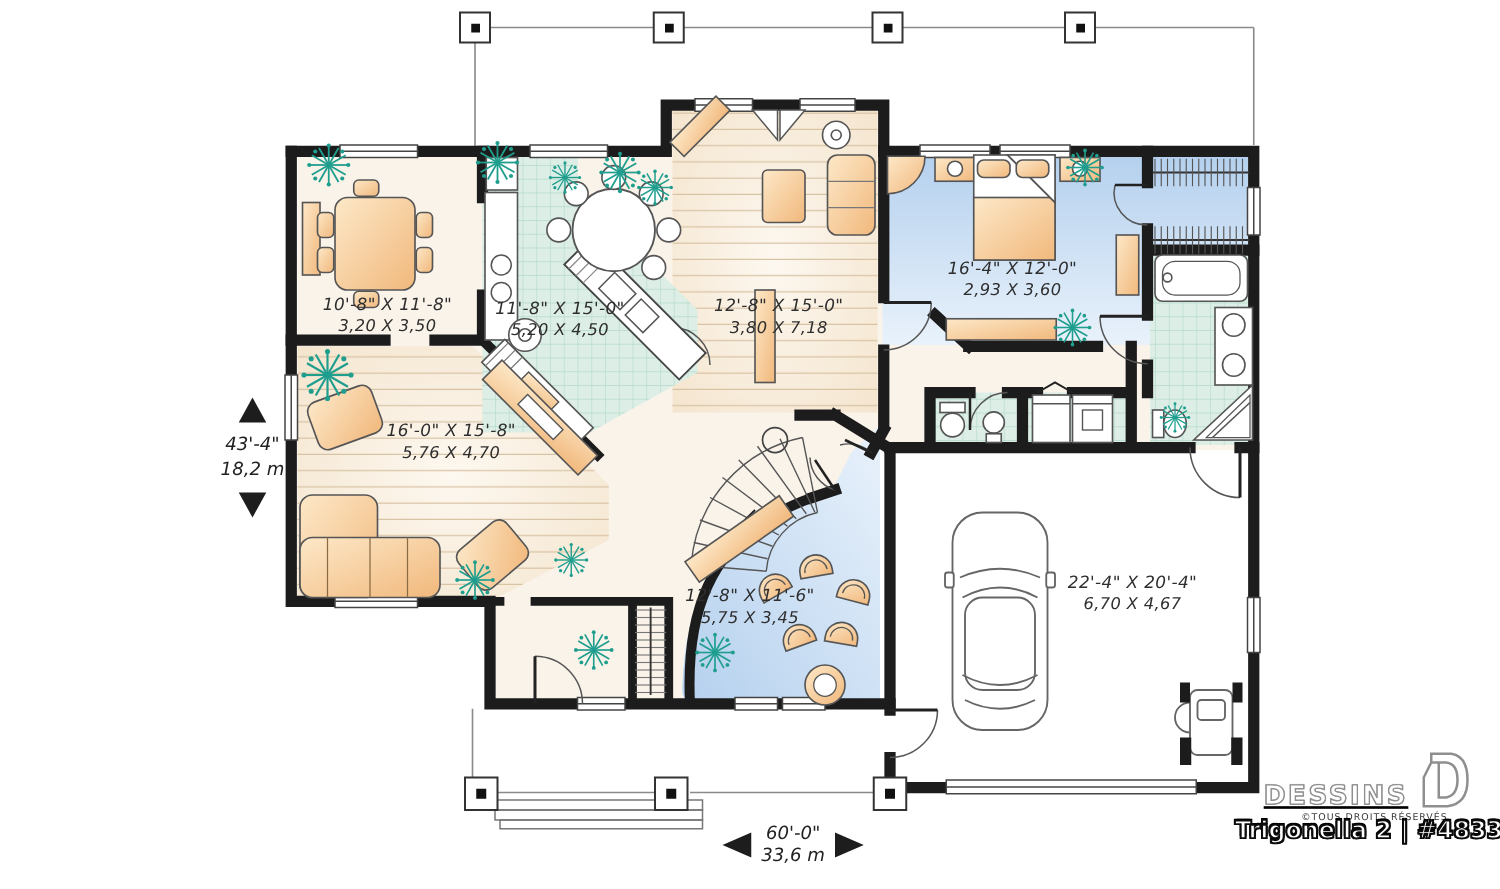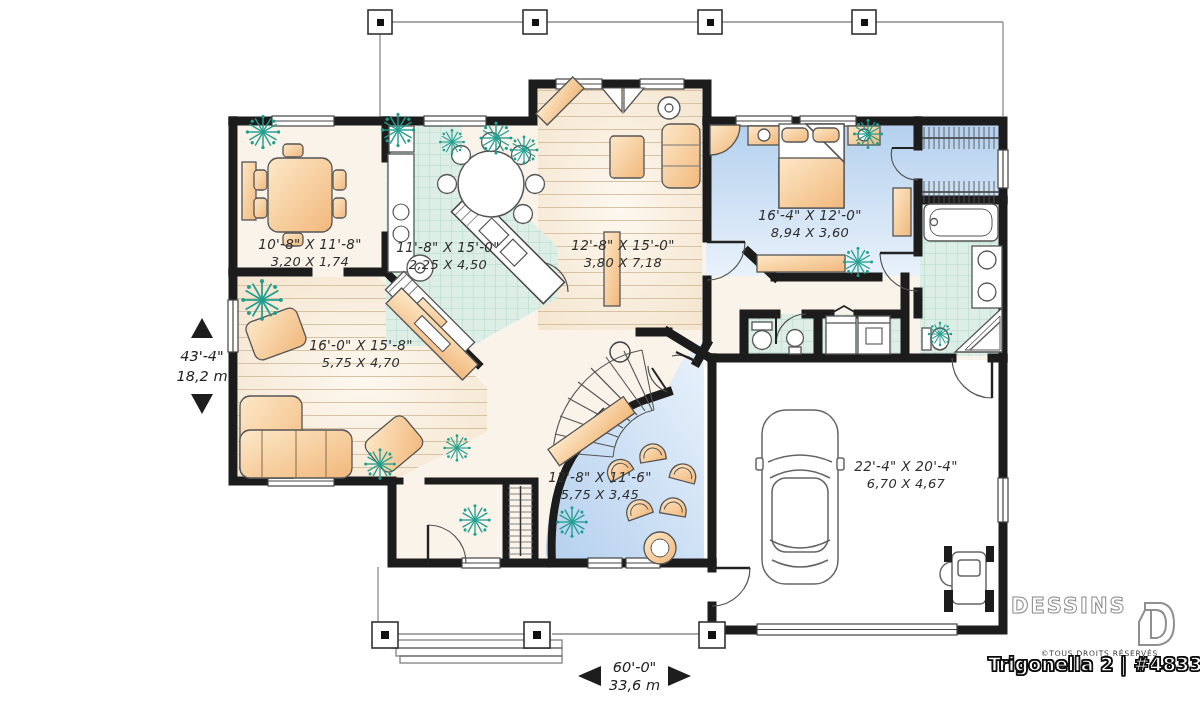--- a/index.html
+++ b/index.html
@@ -21,21 +21,21 @@
   
   .dim-h{position:absolute;left:578px;top:658px;display:flex;align-items:center;color:#222;}
   .dim-h .col{text-align:center;margin:0 8px;}
   .dim-h .txt{font-style:italic;font-size:14.5px;line-height:18px;white-space:nowrap;}
   .tri-left{width:0;height:0;border-top:10px solid transparent;border-bottom:10px solid transparent;
     border-right:23px solid #1d1d1d;}
   .tri-right{width:0;height:0;border-top:10px solid transparent;border-bottom:10px solid transparent;
     border-left:23px solid #1d1d1d;}
   
   .brand{position:absolute;left:993px;top:595px;width:200px;}
-  .brand-row{display:flex;align-items:flex-start;}
+  .brand-row{display:flex;align-items:flex-end;text-decoration:underline;}
   .brand-text{line-height:23px;font-weight:bold;letter-spacing:2px;font-size:21px;
     color:#ffffff;-webkit-text-stroke:1px #8f8f8f;text-shadow:0 0 1px #999;}
   .brand-text .l1{padding-left:18px;}
   .brand-text .init{display:inline-block;background:#fff;border:2px solid #3a3a3a;color:#222;
     -webkit-text-stroke:0;text-shadow:none;padding:0 1px;line-height:19px;margin-right:1px;}
   .brand-glyph{margin-left:4px;margin-top:3px;}
   .copyright{font-size:7.5px;color:#3a3a3a;letter-spacing:.8px;margin-top:1px;padding-left:4px;white-space:nowrap;margin-left:44px;}
   .plan-title{position:absolute;left:988px;top:653px;width:200px;text-align:center;
     font-size:19px;font-weight:bold;color:#ffffff;-webkit-text-stroke:1.3px #0d0d0d;
     text-shadow:1px 1px 0 #000,-1px 1px 0 #000,1px -1px 0 #000,-1px -1px 0 #000;white-space:nowrap;}
@@ -532,37 +532,37 @@
         </g>
       <g>
           <rect x="699" y="622" width="26" height="26" fill="#fff"></rect>
           <rect x="708" y="631" width="8" height="8" fill="#111" stroke="none"></rect>
         </g>
     </g>
   </svg>
 
   <div class="room-label" style="left:310px;top:253px;">
     <span class="imperial">10'-8" X 11'-8"</span><br>
-    <span class="metric">3,20 X 1,74</span>
+    <span class="metric">3,20 X 3,50</span>
   </div>
   <div class="room-label" style="left:448px;top:256px;">
     <span class="imperial">11'-8" X 15'-0"</span><br>
-    <span class="metric">2,25 X 4,50</span>
+    <span class="metric">5,20 X 4,50</span>
   </div>
   <div class="room-label" style="left:623px;top:254px;">
     <span class="imperial">12'-8" X 15'-0"</span><br>
     <span class="metric">3,80 X 7,18</span>
   </div>
   <div class="room-label" style="left:810px;top:224px;">
     <span class="imperial">16'-4" X 12'-0"</span><br>
-    <span class="metric">8,94 X 3,60</span>
+    <span class="metric">2,93 X 3,60</span>
   </div>
   <div class="room-label" style="left:361px;top:354px;">
     <span class="imperial">16'-0" X 15'-8"</span><br>
-    <span class="metric">5,75 X 4,70</span>
+    <span class="metric">5,76 X 4,70</span>
   </div>
   <div class="room-label" style="left:600px;top:486px;">
     <span class="imperial">12'-8" X 11'-6"</span><br>
     <span class="metric">5,75 X 3,45</span>
   </div>
   <div class="room-label" style="left:906px;top:475px;">
     <span class="imperial">22'-4" X 20'-4"</span><br>
     <span class="metric">6,70 X 4,67</span>
   </div>
 

